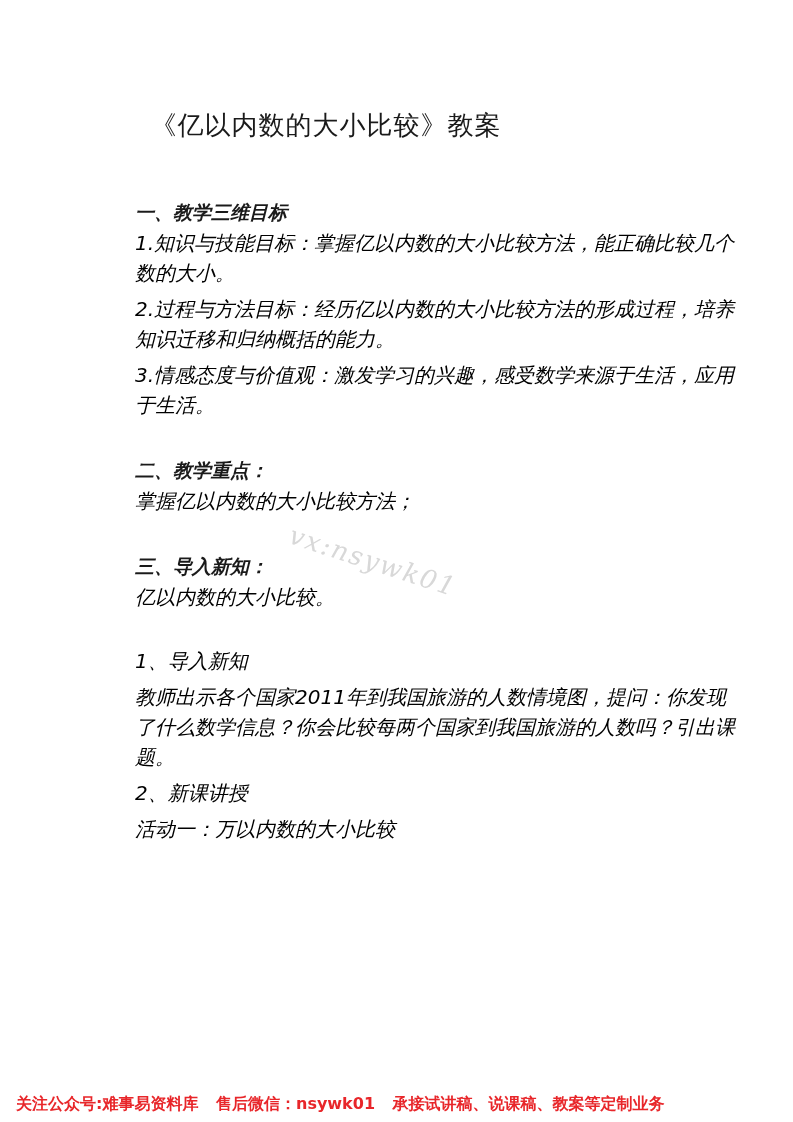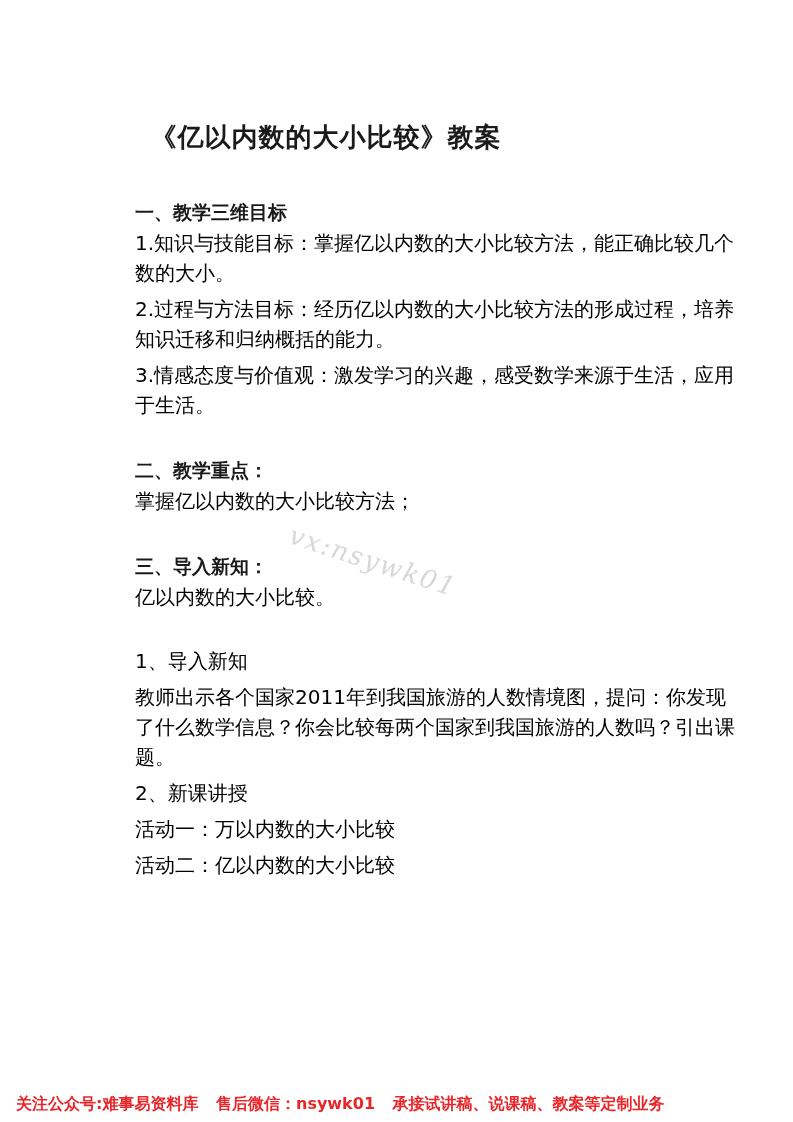--- a/index.html
+++ b/index.html
@@ -1,24 +1,24 @@
 <!DOCTYPE html>
 <html><head>
 <meta charset="utf-8">
 <style>
   html, body { margin: 0; padding: 0; }
   body {
     width: 793px; height: 1122px; background: #ffffff; position: relative; overflow: hidden;
     font-family: "DejaVu Sans", "Liberation Sans", sans-serif; color: #222222;
   }
   .title {
-    position: absolute; left: 0; width: 652px; top: 120px; text-align: center;
-    font-size: 26px; font-weight: bold; color: #1a1a1a; letter-spacing: 1px;
+    position: absolute; left: 0; width: 652px; top: 108px; text-align: center;
+    font-size: 26px; font-weight: normal; color: #1a1a1a; letter-spacing: 1px;
   }
-  .content { position: absolute; left: 135px; width: 600px; top: 196px; }
+  .content { position: absolute; left: 135px; width: 600px; top: 196px; font-style: italic; }
   .h { font-size: 19px; font-weight: bold; color: #1a1a1a; line-height: 32px; margin: 0; }
   .p { font-size: 20px; line-height: 30px; margin: 0 0 6px 0; color: #000000; }
   .gap { height: 28px; }
   .watermark {
     position: absolute; left: 295px; top: 520px; font-family: "DejaVu Serif", serif;
     font-size: 26px; color: #d8d8d8; transform: rotate(18deg); transform-origin: left top;
     letter-spacing: 2px; font-style: italic;
   }
   .footer {
     position: absolute; left: 0; bottom: 0; width: 793px; height: 36px; background: #fff;
@@ -48,21 +48,20 @@
   <div>
     <p class="h">三、导入新知：</p>
     <p class="p">亿以内数的大小比较。</p>
   </div>
   <div class="gap"></div>
   <div>
     <p class="p">1、导入新知</p>
     <p class="p">教师出示各个国家2011年到我国旅游的人数情境图，提问：你发现了什么数学信息？你会比较每两个国家到我国旅游的人数吗？引出课题。</p>
     <p class="p">2、新课讲授</p>
     <p class="p">活动一：万以内数的大小比较</p>
-    <p class="p">活动二：亿以内数的大小比较</p>
   </div>
 </div>
 
 <div class="watermark">vx:nsywk01</div>
 
 <div class="footer">
   <span>关注公众号:难事易资料库</span>
   <span>售后微信：nsywk01</span>
   <span>承接试讲稿、说课稿、教案等定制业务</span>
 </div>

